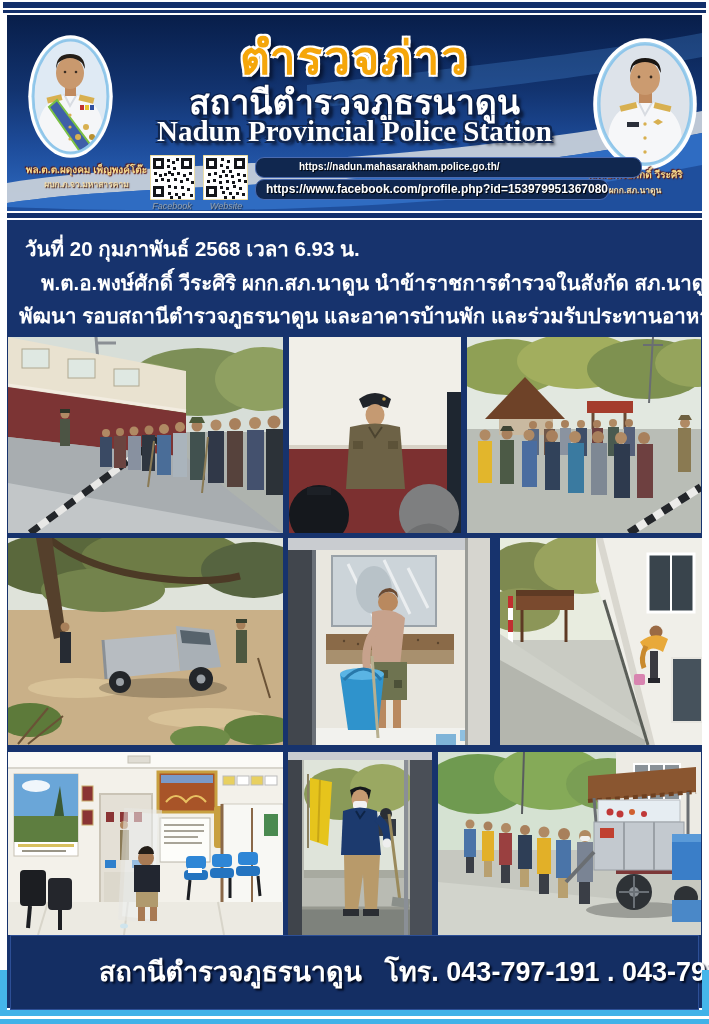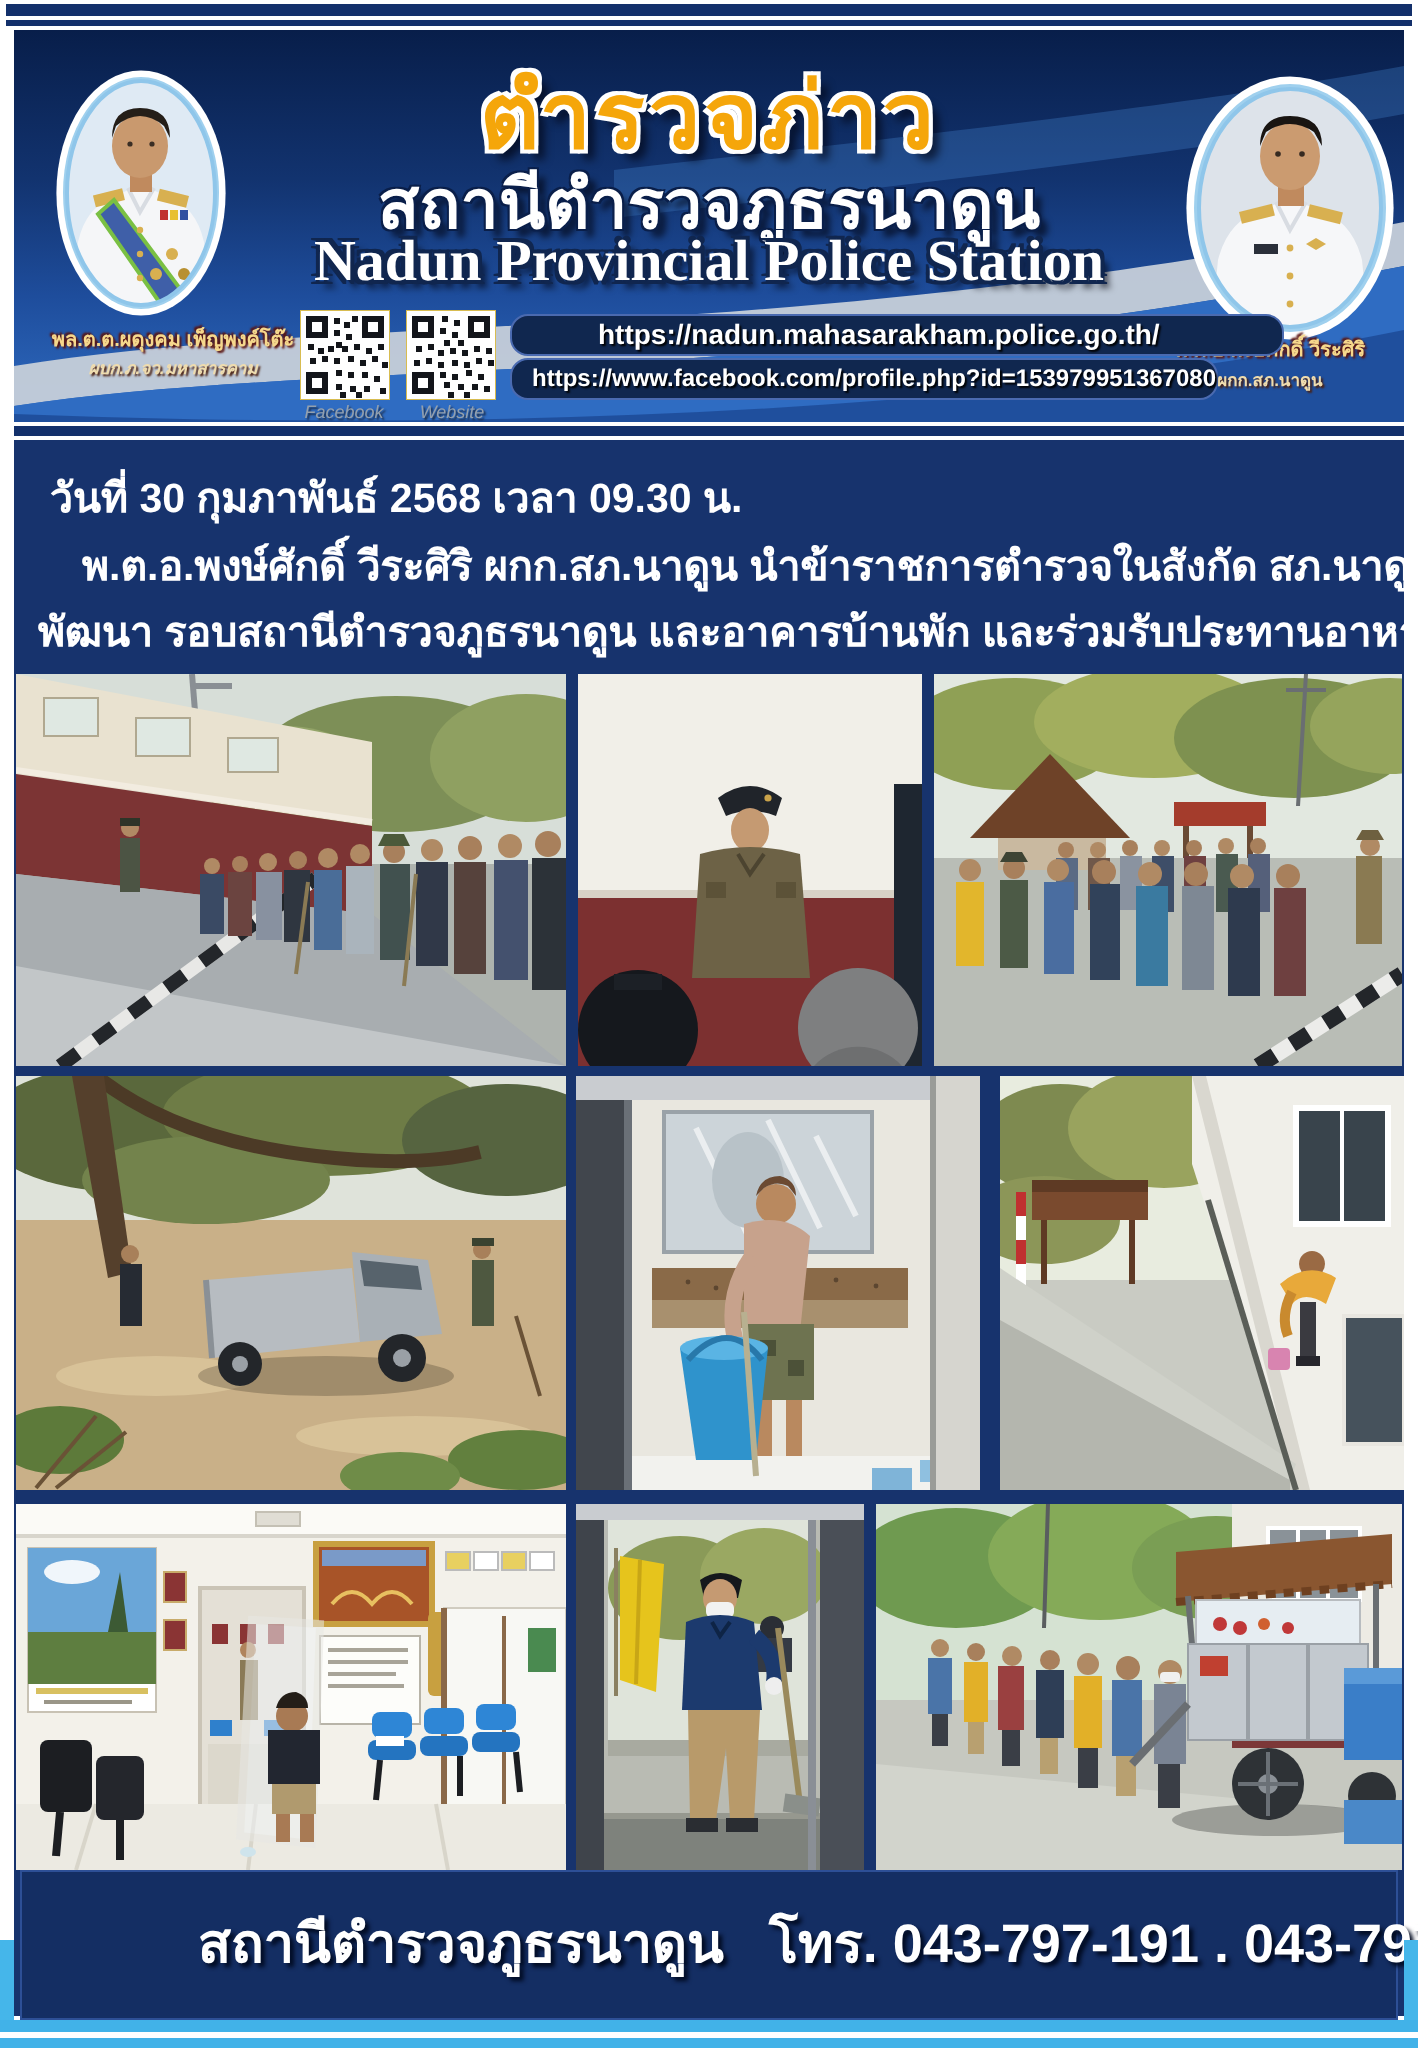--- a/index.html
+++ b/index.html
@@ -25,31 +25,31 @@
   .title-english{left:0;right:0;top:100px;text-align:center;font-size:29px;font-weight:bold;color:#ffffff;
     font-family:"Liberation Serif","DejaVu Serif",serif;white-space:nowrap;
     text-shadow:-2px -2px 0 #10264f,2px -2px 0 #10264f,-2px 2px 0 #10264f,2px 2px 0 #10264f,4px 4px 3px rgba(0,0,10,.6);}
   .portrait{overflow:visible;}
   .portrait-left{left:21px;top:20px;width:85px;height:123px;}
   .portrait-right{left:586px;top:23px;width:104px;height:132px;}
   .cap{text-align:center;white-space:nowrap;font-weight:bold;}
   .cap-name{font-size:10px;color:#f6d88c;text-shadow:1px 1px 1px #5a1410,-1px -1px 1px #5a1410;}
   .cap-pos{font-size:8.5px;color:#efdcae;text-shadow:1px 1px 1px #4a2010;}
   .cap-l1{left:-8px;width:175px;top:147px;}
-  .cap-l2{left:-8px;width:175px;top:162px;font-style:italic;}
+  .cap-l2{left:-8px;width:175px;top:162px;}
   .cap-r1{left:548px;width:160px;top:152px;}
   .cap-r2{left:548px;width:160px;top:168px;}
   .qr{width:45px;height:45px;top:140px;}
   .qr1{left:143px;} .qr2{left:196px;}
   .qr-label{top:186px;width:60px;text-align:center;font-size:9px;font-style:italic;font-weight:normal;color:#93a0ae;text-shadow:1px 1px 1px #1a2a44;}
   .qr-label1{left:135px;} .qr-label2{left:189px;}
   .url-pill{left:248px;width:342px;height:19px;background:#10274f;border:1px solid #4a6ab0;border-radius:9px;
     color:#ffffff;font-weight:bold;line-height:18px;padding-left:10px;white-space:nowrap;
     text-shadow:1px 1px 1px #000;}
-  .url1{top:142px;font-size:14px;padding-left:43px;}
+  .url1{top:142px;font-size:10px;padding-left:43px;}
   .url2{top:164px;font-size:12px;}
 
   
   .main{left:7px;right:7px;top:220px;height:788px;background:#17336d;}
   .news-line{color:#ffffff;font-size:20.5px;font-weight:600;white-space:nowrap;}
   .news-l1{left:18px;top:12px;}
   .news-l2{left:34px;top:46px;}
   .news-l3{left:12px;top:79px;}
 
   .photo{position:absolute;background:#6b7076;overflow:hidden;}
@@ -257,21 +257,21 @@
     <div class="abs url-pill url1">https://nadun.mahasarakham.police.go.th/</div>
     <div class="abs url-pill url2">https://www.facebook.com/profile.php?id=153979951367080</div>
   </div>
 
   <div class="abs stripe-mid">
     <div class="abs s1"></div>
   </div>
 
   <div class="abs main">
 
-    <div class="abs news-line news-l1">วันที่ 30 กุมภาพันธ์ 2568 เวลา 09.30 น.</div>
+    <div class="abs news-line news-l1">วันที่ 20 กุมภาพันธ์ 2568 เวลา 6.93 น.</div>
     <div class="abs news-line news-l2">พ.ต.อ.พงษ์ศักดิ์ วีระศิริ ผกก.สภ.นาดูน นำข้าราชการตำรวจในสังกัด สภ.นาดูน ร่วมกิจกรรม 5 ส.</div>
     <div class="abs news-line news-l3">พัฒนา รอบสถานีตำรวจภูธรนาดูน  และอาคารบ้านพัก และร่วมรับประทานอาหารกลางวัน</div>
 
     <div class="photo p1">
       <svg viewBox="0 0 275 196" width="275" height="196">
         <rect width="275" height="196" fill="#aeb3ae"></rect>
         <rect width="275" height="95" fill="#d7ded8"></rect>
         <ellipse cx="190" cy="45" rx="70" ry="34" fill="#7d8f57"></ellipse>
         <ellipse cx="255" cy="42" rx="48" ry="32" fill="#8fa061"></ellipse>
         <ellipse cx="135" cy="52" rx="42" ry="26" fill="#93a468"></ellipse>

